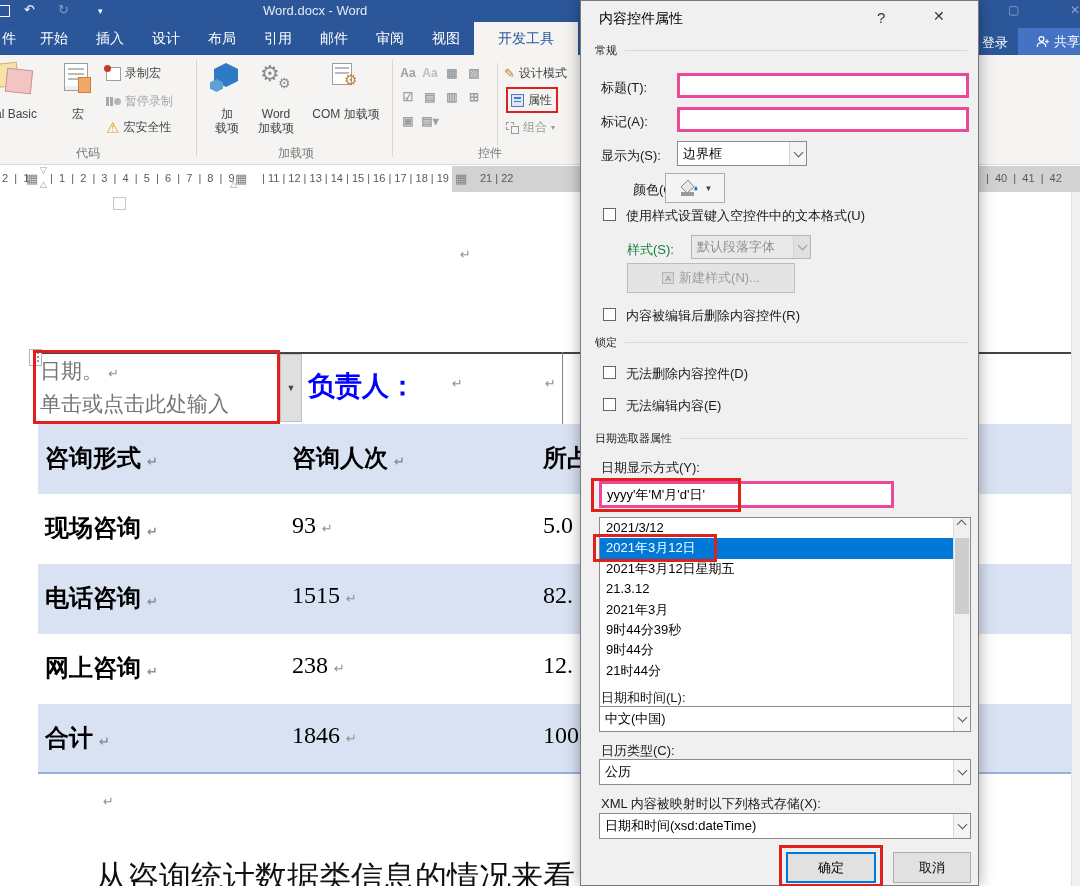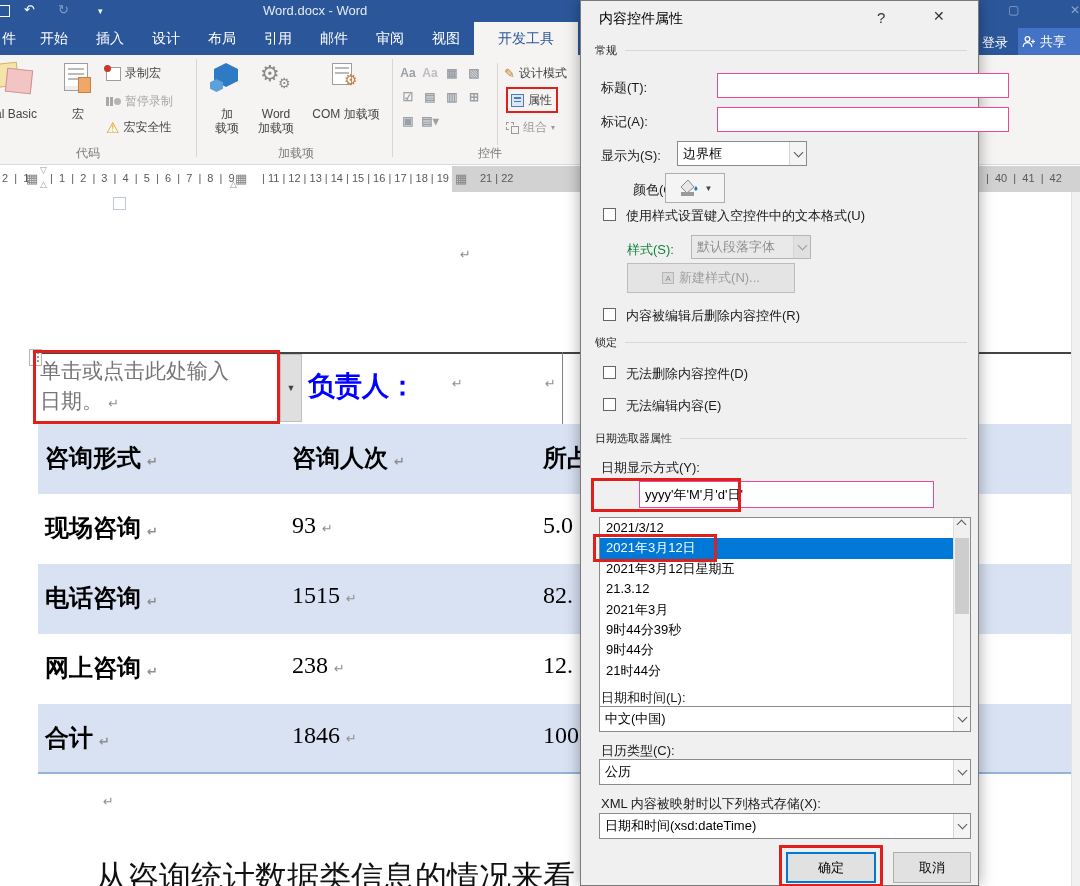--- a/index.html
+++ b/index.html
@@ -13,21 +13,21 @@
   .wintitle { top:3px; left:263px; color:rgba(255,255,255,.88); font-size:13px; }
   .winctl { color:rgba(255,255,255,.45); font-size:12px; top:3px; }
 
   
   .tabrow { left:0; top:22px; width:1080px; height:33px; background:#2b579a; display:flex; }
   .tab { color:#fff; font-size:14px; line-height:33px; padding:0 14px; white-space:nowrap; }
   .tab.file { padding:0 10px 0 2px; }
   .tab.active { background:#f5f4f2; color:#2b579a; padding:0 24px; }
   .signin { left:982px; top:30px; color:#fff; font-size:13px; line-height:25px; }
   .share { left:1018px; top:28px; width:62px; height:27px; background:#4472c4; color:#fff;
-           font-size:13px; display:flex; align-items:center; gap:4px; padding-left:4px; }
+           font-size:13px; display:flex; align-items:center; gap:4px; padding-left:4px;justify-content:flex-end; }
 
   
   .ribbon { left:0; top:55px; width:1080px; height:110px; background:#f5f4f2; border-bottom:1px solid #dadada; }
   .grp-label { top:90px; color:#7a7a7a; font-size:12px; }
   .vsep { width:1px; background:#d8d5d2; top:4px; height:98px; }
   .bigbtn-label { font-size:12px; color:#444; text-align:center; line-height:14px; }
   .smallbtn { font-size:12px; color:#444; display:flex; align-items:center; gap:4px; }
   .smallbtn.dis { color:#a6a6a6; }
   .ctl-ic { font-size:12px; color:#9aa0a6; font-weight:bold; width:20px; height:20px;
             display:flex; align-items:center; justify-content:center; }
@@ -47,21 +47,21 @@
   .cell { font-size:24px; color:#000; white-space:nowrap; }
   .redbox { border:3px solid #e0201c; z-index:5; pointer-events:none; }
 
   
   .dialog { left:580px; top:0; width:399px; height:886px; background:#f0f0f0;
             border:1px solid #7a7a7a; box-shadow:0 0 14px rgba(0,0,0,.35); z-index:10; }
   .dlg-title { font-size:14px; color:#000; }
   .dlabel { font-size:13px; color:#1a1a1a; white-space:nowrap; }
   .sect { display:flex; align-items:center; font-size:11px; color:#1a1a1a; width:372px; }
   .sect::after { content:""; flex:1; height:1px; background:#d8d8d8; margin-left:8px; }
-  .tfield { background:#fff; border:1px solid #ec4899; font-size:13px; color:#000; padding:3px 5px;margin-left:40px; }
+  .tfield { background:#fff; border:3px solid #ec4899; font-size:13px; color:#000; padding:3px 5px; }
   .dsel { background:#fff; border:1px solid #8a8a8a; font-size:13px; color:#000; padding:4px 5px;
           display:flex; align-items:center; }
   .dsel .val { flex:1; white-space:nowrap; overflow:hidden; }
   .chevbox { width:17px; align-self:stretch; display:flex; align-items:center; justify-content:center;
              background:#f4f4f4; border-left:1px solid #d5d5d5; margin:-4px -5px -4px 0; }
   .chev { width:7px; height:7px; border-right:1.5px solid #555; border-bottom:1.5px solid #555;
           transform:rotate(45deg); margin-top:-3px; }
   .chk { width:13px; height:13px; background:#fff; border:1px solid #666; }
   .dis-sel { background:#e9e9e9; color:#8f8f8f; border-color:#b5b5b5; }
   .listbox { background:#fff; border:1px solid #8a8a8a; overflow:hidden; }
@@ -231,22 +231,22 @@
     <div class="abs" style="left:113px;top:5px;width:13px;height:13px;border:1px solid #c0c8d4;"></div>
     <span class="abs pmark" style="left:460px;top:55px;">↵</span>
 
     <div class="abs" style="left:38px;top:160px;width:1042px;height:72px;border-top:2px solid #444;"></div>
     <div class="abs" style="left:562px;top:160px;width:1px;height:72px;background:#808080;"></div>
 
     <div class="abs" style="left:29px;top:157px;width:13px;height:17px;background:#fff;border:1px solid #b5b5b5;">
       <div style="width:2px;height:2px;margin:2px 0 0 3px;background:#9a9a9a;box-shadow:4px 0 #9a9a9a,0 4px #9a9a9a,4px 4px #9a9a9a,0 8px #9a9a9a,4px 8px #9a9a9a;"></div>
     </div>
     <div class="abs serif" style="left:40px;top:164px;width:235px;font-size:21px;line-height:30px;color:#757575;">
+      <div><span>日期。</span> <span class="pmark">↵</span></div>
       <div>单击或点击此处输入</div>
-      <div><span>日期。</span> <span class="pmark">↵</span></div>
     </div>
     <div class="abs" style="left:280px;top:162px;width:22px;height:68px;background:#dfdfdf;border:1px solid #c0c0c0;display:flex;align-items:center;justify-content:center;font-size:9px;color:#444;">▼</div>
     <div class="abs redbox" style="left:33px;top:158px;width:247px;height:74px;"></div>
 
     <span class="abs serif" style="left:308px;top:176px;font-size:27px;font-weight:700;color:#0000ff;">负责人：</span>
     <span class="abs pmark" style="left:452px;top:184px;">↵</span>
     <span class="abs pmark" style="left:545px;top:184px;">↵</span>
 
     <div class="abs band" style="left:38px;top:232px;width:1042px;height:70px;"></div>
     <span class="abs cell serif" style="left:45px;top:250px;font-weight:700;"><span>咨询形式</span> <span class="pmark">↵</span></span>

